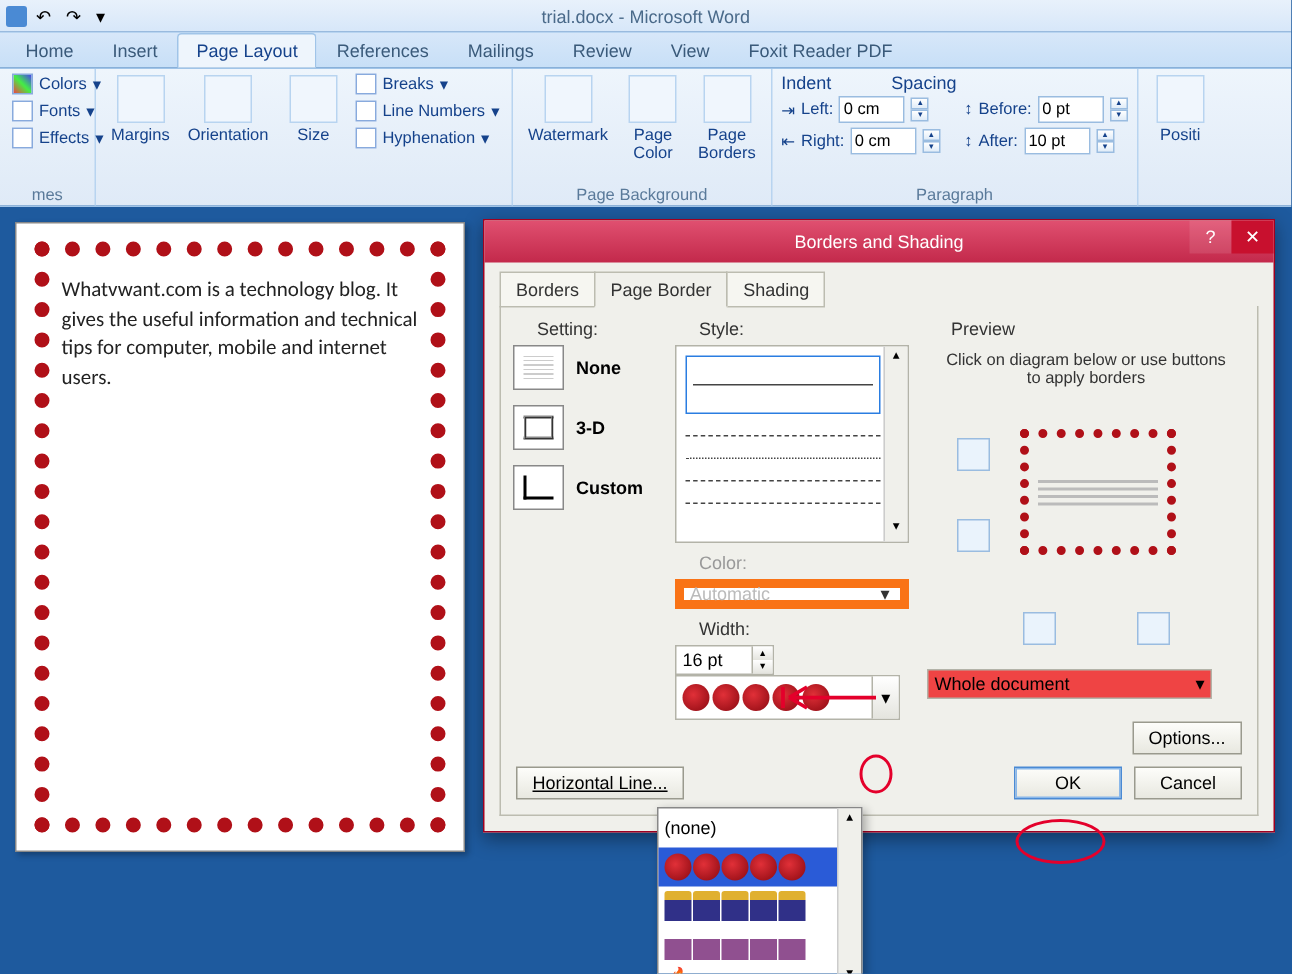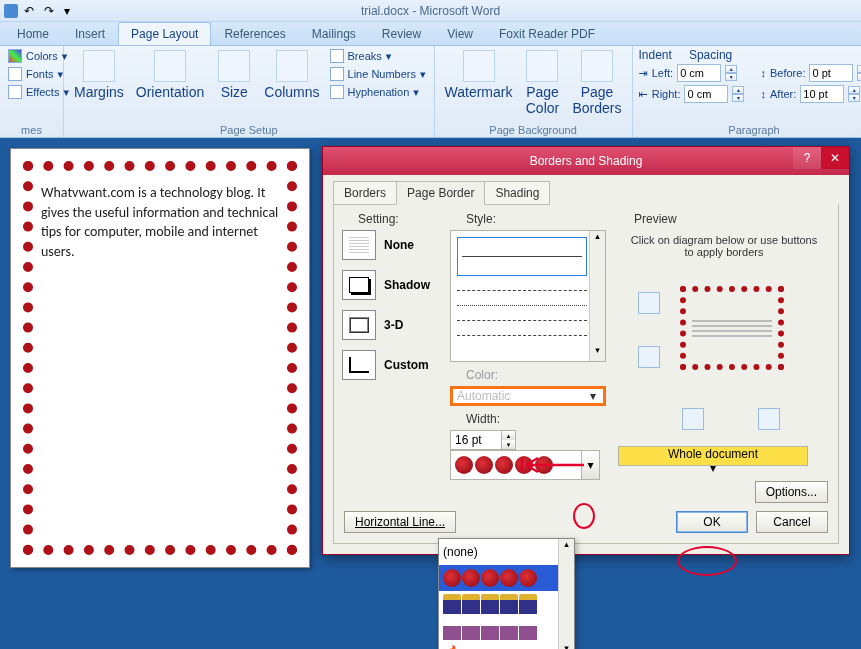--- a/index.html
+++ b/index.html
@@ -19,21 +19,21 @@
 
 .ribbonbody { background: linear-gradient(#eef5fc, #dfeaf7); height: 92px; display: flex; border-bottom: 1px solid #a0c4e8; }
 .rgroup { border-right: 1px solid #b8d4f0; padding: 2px 6px 0 6px; display: flex; flex-direction: column; }
 .rgroup-content { flex: 1; display: flex; gap: 4px; align-items: flex-start; }
 .rgroup-title { text-align: center; color: #5a7a9a; font-size: 11px; padding: 1px 0; }
 .rsmallcol { display: flex; flex-direction: column; gap: 2px; }
 .rsmall { display: flex; align-items: center; gap: 4px; color: #15428b; font-size: 11px; padding: 1px 2px; cursor: pointer; white-space: nowrap; }
 .rsmall .sq { width: 14px; height: 14px; background: #fff; border: 1px solid #88aadd; }
 .rbig { display: flex; flex-direction: column; align-items: center; gap: 2px; padding: 2px 4px; cursor: pointer; min-width: 44px; }
 .rbig .bicon { width: 32px; height: 32px; background: #f0f6fd; border: 1px solid #b8d4f0; }
-.rbig span { color: #15428b; font-size: 14px; text-align: center; }
+.rbig span { color: #15428b; font-size: 11px; text-align: center; }
 .ind-row { display: flex; align-items: center; gap: 4px; font-size: 11px; color: #15428b; margin-bottom: 3px; }
 .ind-row input { width: 44px; height: 18px; font-size: 11px; border: 1px solid #9abce0; padding: 0 2px; }
 .spin-btns { display: flex; flex-direction: column; }
 .spin-btns div { width: 12px; height: 8px; border: 1px solid #9abce0; background: linear-gradient(#fff,#e0ecf8); font-size: 6px; text-align: center; line-height: 6px; }
 
 
 .docarea { padding: 10px; display: flex; gap: 10px; }
 .docpage { width: 300px; height: 420px; background: #fff; border: 1px solid #888; position: relative; padding: 14px; box-shadow: 2px 2px 4px rgba(0,0,0,0.3); }
 .docpage .artborder { position: absolute; inset: 12px; border: 10px dotted #b01018; pointer-events: none; }
 .docpage .doctext { position: relative; padding: 20px 16px; font-family: Calibri, sans-serif; font-size: 14px; color: #222; line-height: 1.4; }
@@ -61,21 +61,21 @@
 .setting-opt span { font-size: 12px; }
 
 .stylebox { width: 156px; height: 132px; border: 1px solid #b3b3a8; background: #fff; position: relative; overflow: hidden; padding: 6px 18px 6px 6px; }
 .stylebox .line { border-top: 1px solid #444; margin: 14px 0; }
 .stylebox .line.dash { border-top-style: dashed; }
 .stylebox .line.dot { border-top-style: dotted; }
 .stylebox .sel { border: 1px solid #2a7de1; padding: 4px; }
 .stylebox .sb { position: absolute; right: 0; top: 0; bottom: 0; width: 16px; background: #f0f0eb; border-left: 1px solid #ccc; display: flex; flex-direction: column; justify-content: space-between; }
 .stylebox .sb div { height: 16px; text-align: center; font-size: 9px; }
 
-.sel-dd { width: 156px; height: 20px; border: 3px solid #f97316; background: #fff; display: flex; align-items: center; padding: 0 4px; font-size: 12px; color: #888; justify-content: space-between; cursor: pointer; }
+.sel-dd { width: 156px; height: 20px; border: 6px solid #f97316; background: #fff; display: flex; align-items: center; padding: 0 4px; font-size: 12px; color: #888; justify-content: space-between; cursor: pointer; }
 .sel-dd .caret { width: 12px; text-align: center; color: #333; }
 .spin { width: 66px; height: 20px; border: 1px solid #b3b3a8; background: #fff; display: flex; align-items: center; font-size: 12px; padding-left: 4px; position: relative; }
 .spin .spbtns { position: absolute; right: 0; top: 0; bottom: 0; width: 14px; display: flex; flex-direction: column; }
 .spin .spbtns div { flex: 1; border-left: 1px solid #b3b3a8; background: linear-gradient(#fff,#e4e4de); text-align: center; font-size: 7px; line-height: 9px; }
 
 .artbox { width: 150px; height: 30px; border: 1px solid #b3b3a8; background: #fff; display: flex; align-items: center; position: relative; cursor: pointer; }
 .artbox .berries { display: flex; gap: 2px; padding: 2px 4px; }
 .berry { width: 18px; height: 18px; background: radial-gradient(circle at 40% 40%, #e13038, #8a0810); border-radius: 50%; position: relative; }
 .artbox .dd { position: absolute; right: 0; top: 0; bottom: 0; width: 18px; border-left: 1px solid #b3b3a8; background: linear-gradient(#fff,#e4e4de); display: flex; align-items: center; justify-content: center; }
 .preview-hint { font-size: 11px; text-align: center; color: #333; padding: 4px 10px 10px; }
@@ -88,21 +88,21 @@
 .pv-btn.l { left: 64px; top: 140px; }
 .pv-btn.r { left: 140px; top: 140px; }
 
 .dlg-buttons { position: absolute; right: 10px; bottom: 10px; display: flex; gap: 8px; }
 .wbtn { min-width: 72px; height: 22px; border: 1px solid #9a9a8e; background: linear-gradient(#fdfdfa,#e8e8e0); font-size: 12px; cursor: pointer; padding: 0 10px; }
 .wbtn.primary { border: 1px solid #4a8ad4; box-shadow: 0 0 0 1px #8ab8ea inset; }
 .hlbtn { position: absolute; left: 10px; bottom: 10px; text-decoration: underline; }
 .optbtn { position: absolute; right: 10px; bottom: 40px; }
 
 .apply-row { margin-top: 8px; }
-.apply-dd { width: 190px; height: 20px; border: 1px solid #b3b3a8; background: #fde047; display: flex; align-items: center; justify-content: space-between; padding: 0 4px; font-size: 12px; cursor: pointer; flex-direction: column; }
+.apply-dd { width: 190px; height: 20px; border: 1px solid #b3b3a8; background: #ef4444; display: flex; align-items: center; justify-content: space-between; padding: 0 4px; font-size: 12px; cursor: pointer; }
 
 
 .anno-oval { position: absolute; border: 2px solid #e4002b; border-radius: 50%; pointer-events: none; }
 .anno-arrow { position: absolute; pointer-events: none; }
 
 
 .art-pop { position: absolute; left: 438px; top: 538px; width: 137px; background: #fff; border: 1px solid #888; box-shadow: 2px 2px 6px rgba(0,0,0,0.3); z-index: 20; }
 .art-pop .row { height: 26px; display: flex; align-items: center; padding: 2px 4px; font-size: 12px; cursor: pointer; position: relative; }
 .art-pop .row.sel { background: #2a5bd7; }
 .art-pop .row .berries { display: flex; gap: 1px; }
@@ -154,31 +154,26 @@
           <span>Margins</span>
         </div>
       <div class="rbig">
           <div class="bicon"></div>
           <span>Orientation</span>
         </div>
       <div class="rbig">
           <div class="bicon"></div>
           <span>Size</span>
         </div>
-      <div class="rbig">
-          <div class="bicon"></div>
-          <span>Columns</span>
-        </div>
       <div class="rsmallcol">
         <div class="rsmall"><div class="sq"></div><span>Breaks</span>▾</div>
         <div class="rsmall"><div class="sq"></div><span>Line Numbers</span>▾</div>
         <div class="rsmall"><div class="sq"></div><span>Hyphenation</span>▾</div>
       </div>
     </div>
-    <div class="rgroup-title">Page Setup</div>
   </div>
   <div class="rgroup">
     <div class="rgroup-content">
       <div class="rbig">
           <div class="bicon"></div>
           <span>Watermark</span>
         </div>
       <div class="rbig">
           <div class="bicon"></div>
           <span style="white-space:pre">Page
@@ -187,21 +182,21 @@
       <div class="rbig">
           <div class="bicon"></div>
           <span style="white-space:pre">Page
 Borders</span>
         </div>
     </div>
     <div class="rgroup-title">Page Background</div>
   </div>
   <div class="rgroup">
     <div class="rgroup-content" style="flex-direction:column;gap:2px">
-      <div style="display:flex;gap:17px">
+      <div style="display:flex;gap:40px">
         <span style="color:#15428b">Indent</span>
         <span style="color:#15428b">Spacing</span>
       </div>
       <div style="display:flex;gap:16px">
         <div>
           <div class="ind-row">
               <span>⇥</span>
               <span>Left:</span>
               <input value="0 cm" style="">
               <div class="spin-btns">
@@ -279,26 +274,20 @@
     </div>
     <div class="dlg-panel">
 
       <div class="col-setting">
         <div class="lbl">Setting:</div>
         <div class="setting-opt">
             <div class="sicon">
               <div style="width:20px;height:16px;background:repeating-linear-gradient(#ccc,#ccc 1px,#fff 1px,#fff 3px)"></div>
             </div>
             <span>None</span>
-          </div>
-        <div class="setting-opt">
-            <div class="sicon">
-              <div style="width:20px;height:16px;border:1px solid #000;box-shadow:2px 2px #000"></div>
-            </div>
-            <span>Shadow</span>
           </div>
         <div class="setting-opt">
             <div class="sicon">
               <div style="width:20px;height:16px;border:2px ridge #888"></div>
             </div>
             <span>3-D</span>
           </div>
         <div class="setting-opt">
             <div class="sicon">
               <div style="width:20px;height:16px;border-left:2px solid #000;border-bottom:2px solid #000"></div>

